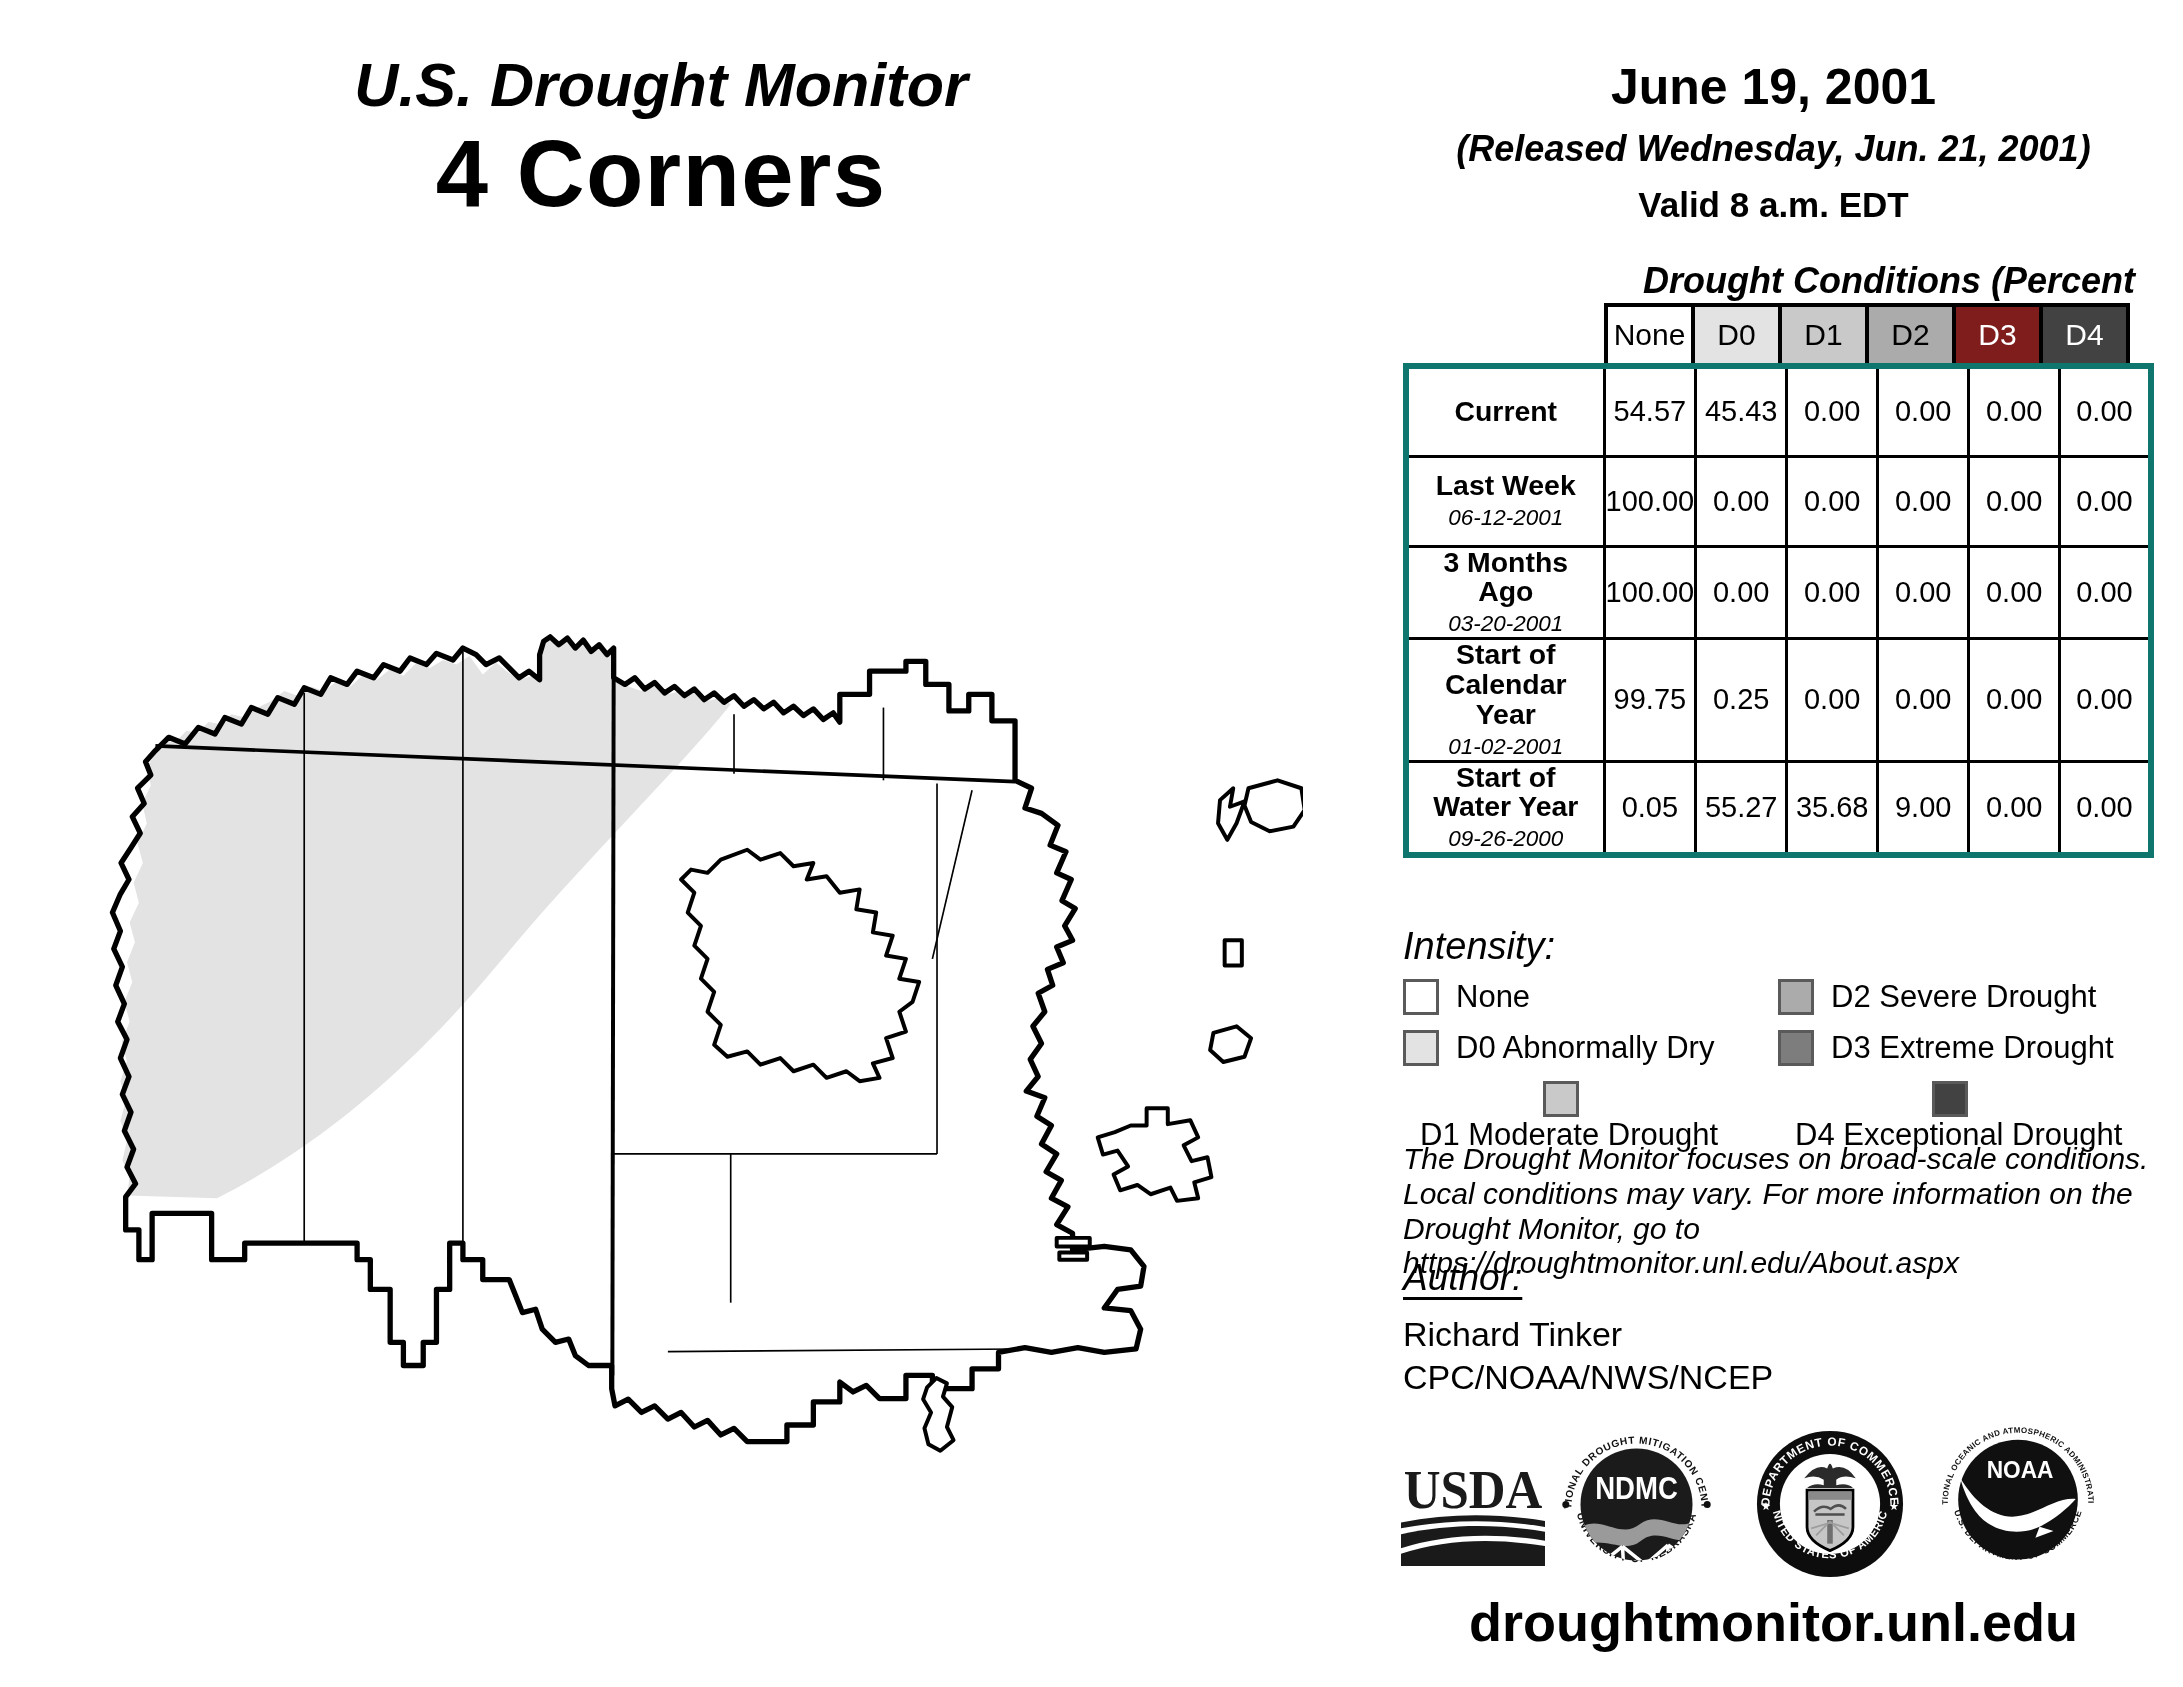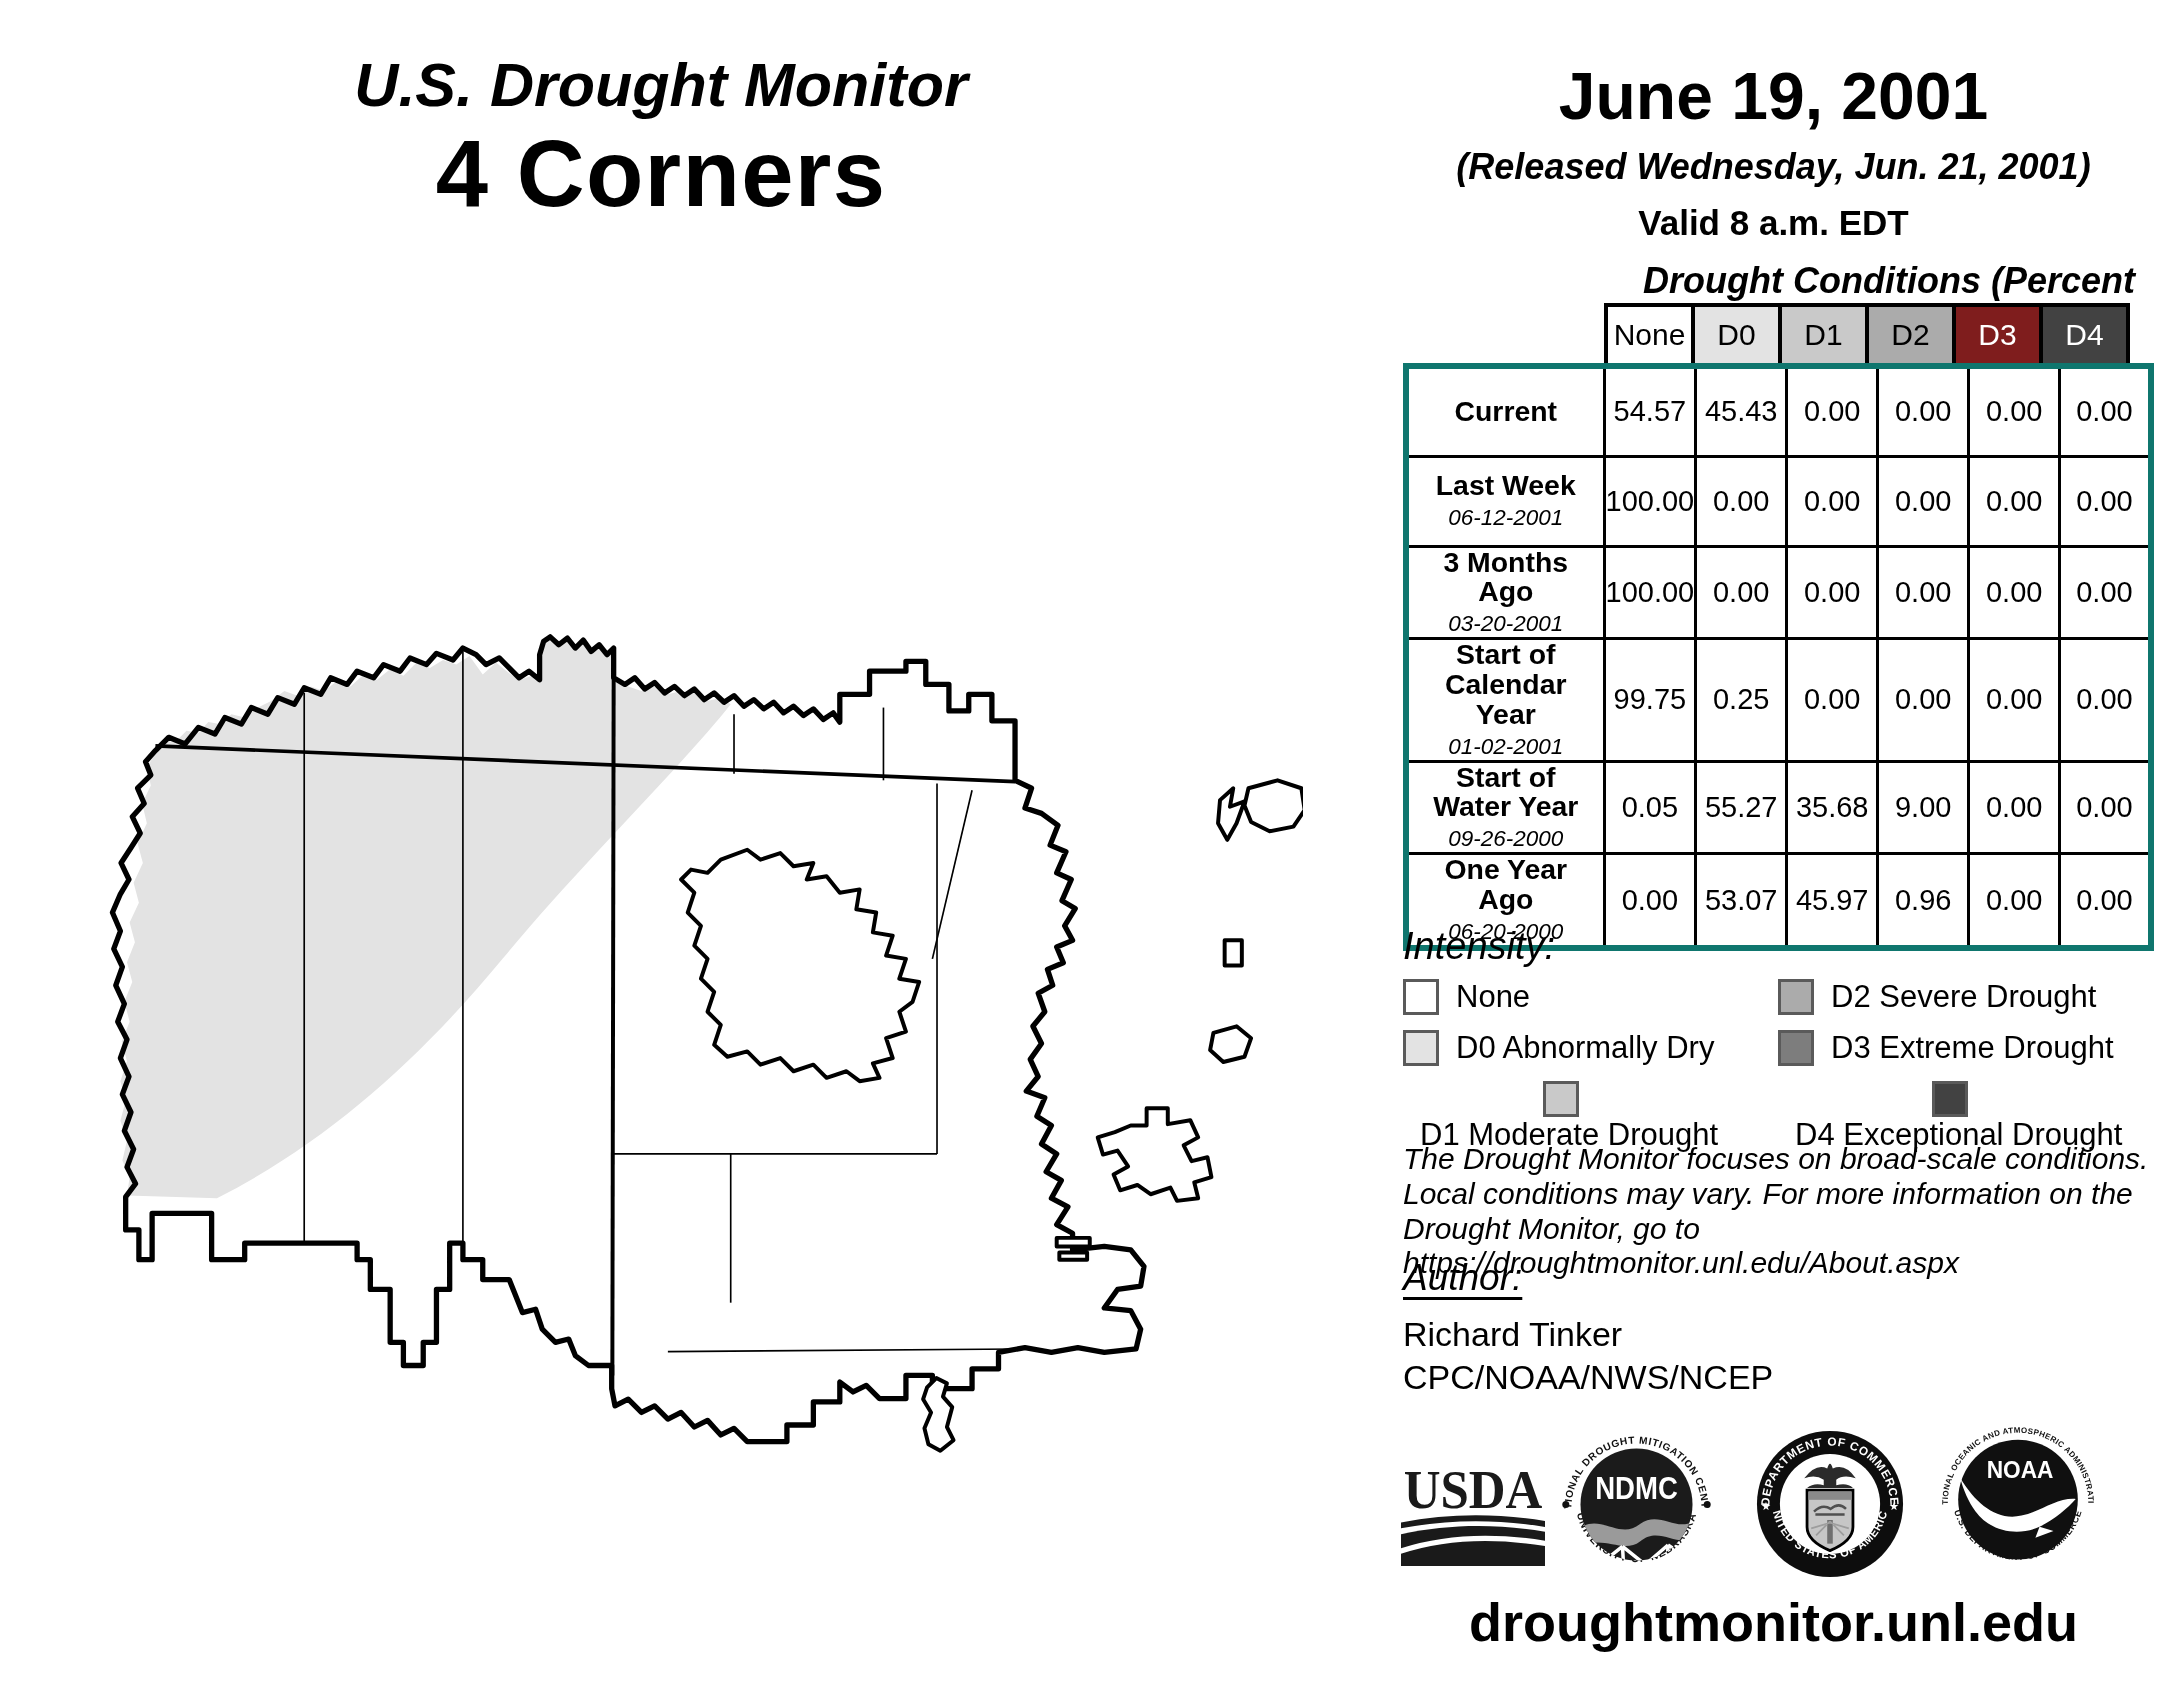--- a/index.html
+++ b/index.html
@@ -5,21 +5,21 @@
   * { margin:0; padding:0; box-sizing:border-box; }
   body { background:#fff; font-family:"Liberation Sans", sans-serif; }
   .page { position:relative; width:2183px; height:1687px; background:#fff; overflow:hidden; }
 
   
   .title-block { position:absolute; left:198px; top:50px; width:926px; text-align:center; }
   .main-title { font-size:61px; font-weight:bold; font-style:italic; color:#000; }
   .region-title { font-size:94px; font-weight:bold; margin-top:0; color:#000; letter-spacing:1.3px; }
 
   .date-block { position:absolute; left:1403px; top:58px; width:741px; text-align:center; }
-  .map-date { font-size:66px; font-weight:bold; }
+  .map-date { font-size:50px; font-weight:bold; }
   .released { font-size:36px; font-weight:bold; font-style:italic; margin-top:12px; }
   .valid { font-size:35px; font-weight:bold; margin-top:14.6px; }
 
   
   .table-title { position:absolute; left:1621px; top:260px; width:536px; text-align:center;
                  font-size:36px; font-weight:bold; font-style:italic; }
   .hdr-row { position:absolute; left:1604px; top:303px; display:flex; }
   .hdr-cell { width:91px; height:64px; border:4px solid #000; display:flex; align-items:center;
               justify-content:center; font-size:30px; }
   .hdr-cell + .hdr-cell { margin-left:-4px; }
@@ -141,32 +141,20 @@
     </tr>
     <tr>
       <td class="lbl">
             <div class="row-label">Start of Water Year</div>
             <div class="row-date">09-26-2000</div>
           </td>
       <td class="val">0.05</td>
       <td class="val">55.27</td>
       <td class="val">35.68</td>
       <td class="val">9.00</td>
-      <td class="val">0.00</td>
-      <td class="val">0.00</td>
-    </tr>
-    <tr>
-      <td class="lbl">
-            <div class="row-label">One Year Ago</div>
-            <div class="row-date">06-20-2000</div>
-          </td>
-      <td class="val">0.00</td>
-      <td class="val">53.07</td>
-      <td class="val">45.97</td>
-      <td class="val">0.96</td>
       <td class="val">0.00</td>
       <td class="val">0.00</td>
     </tr>
   </tbody>
     </table>
 
   <div class="intensity-title">Intensity:</div>
 
   <div class="leg-item" style="left:1403px; top:978px;">
     <div class="leg-swatch" style="background:#ffffff;"></div>

